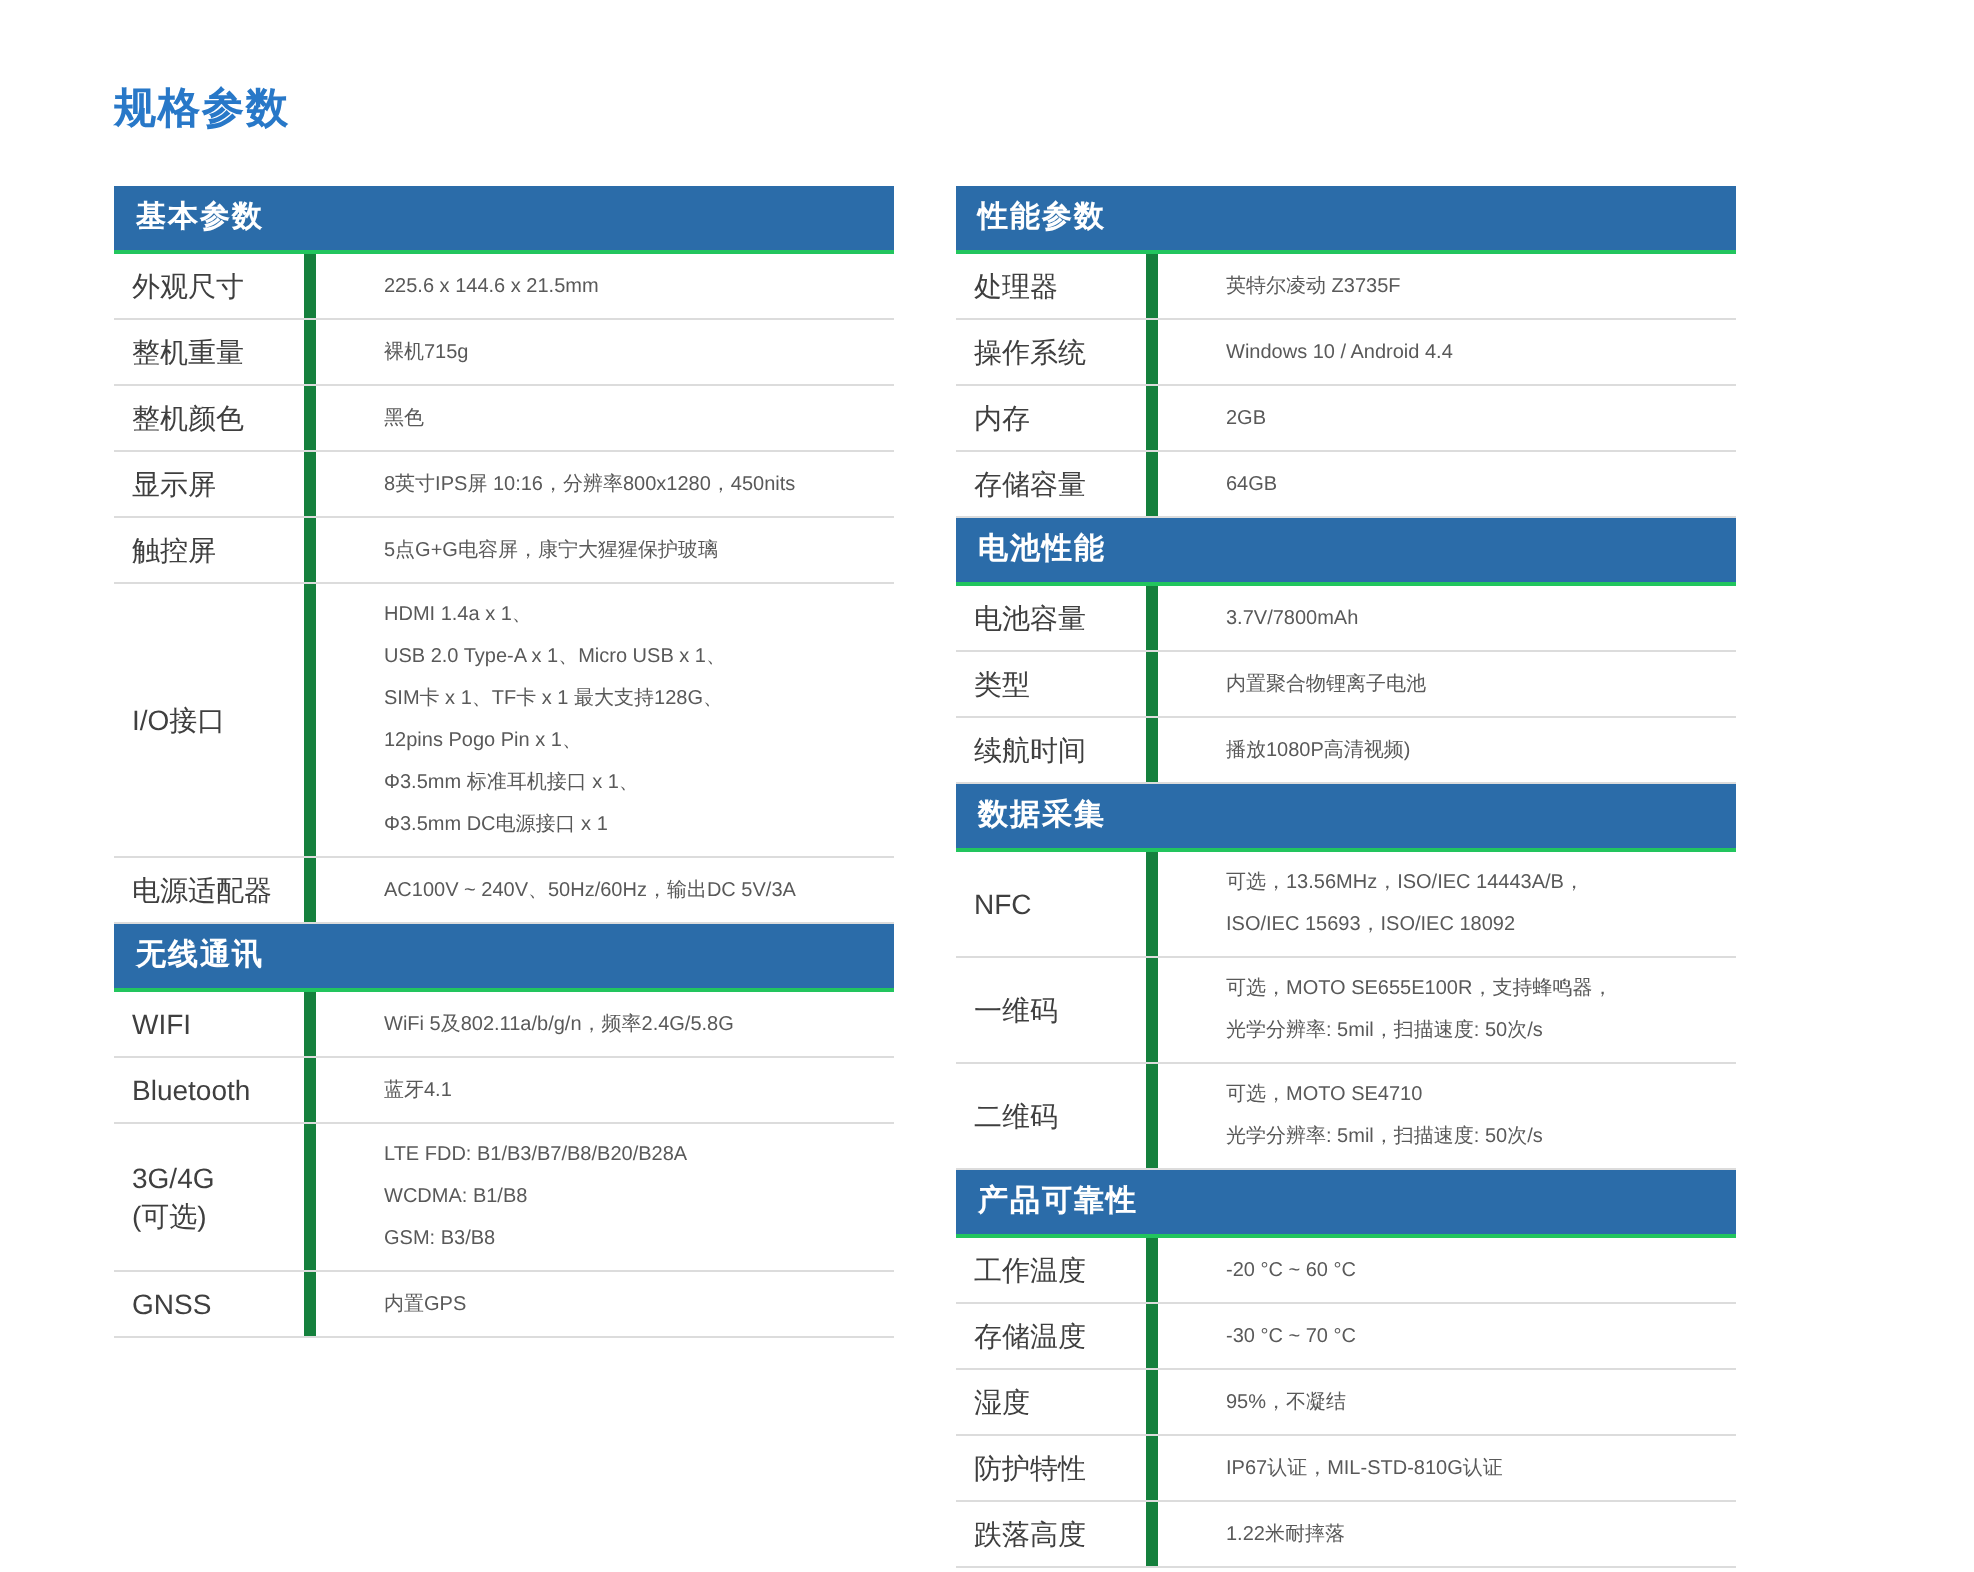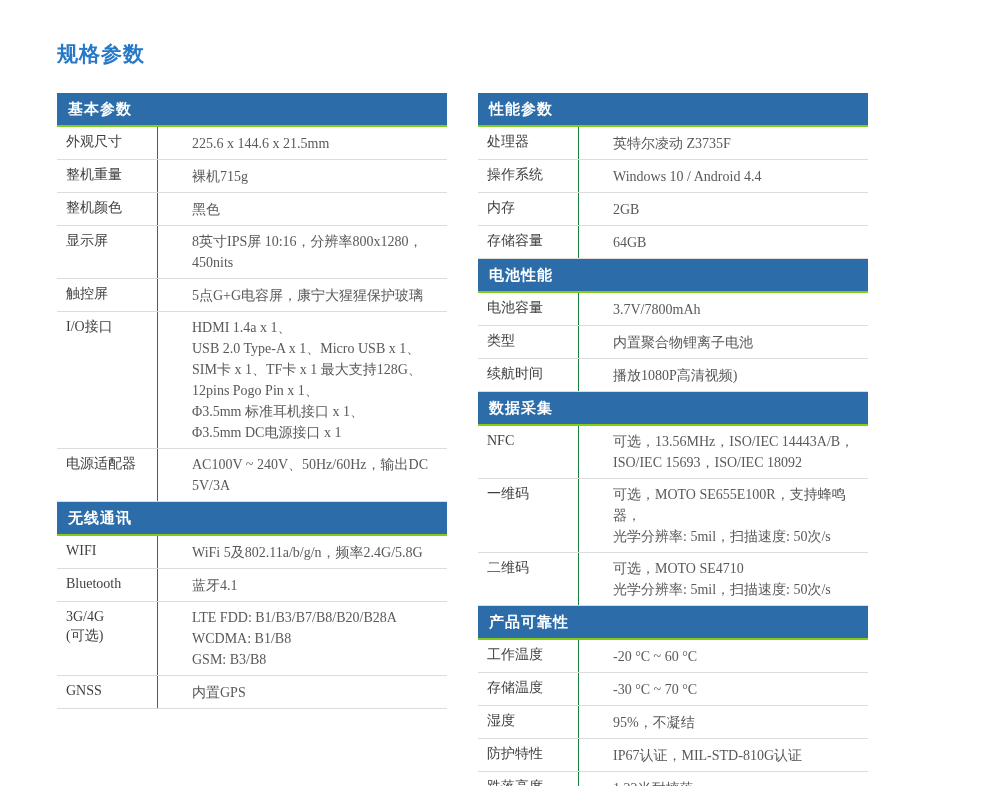--- a/index.html
+++ b/index.html
@@ -5,72 +5,71 @@
   * { margin: 0; padding: 0; box-sizing: border-box; }
   html, body { background: #ffffff; }
   body {
     font-family: "Liberation Sans", "DejaVu Sans", sans-serif;
     width: 987px; height: 786px; overflow: hidden;
   }
   .page {
     width: 868px; height: 786px;
     padding: 40px 0 0 57px;
     position: relative;
-    font-family: Liberation Serif, serif;
   }
   .page-title {
     font-size: 21px;
     font-weight: bold;
     color: #2878c8;
     letter-spacing: 1px;
     margin-bottom: 25px;
   }
   .tables {
     display: flex;
     gap: 31px;
     align-items: flex-start;
   }
   .col { width: 424px; }
   .section-header {
     background: #2b6ca9;
-    border-bottom: 2px solid #84cc16;
+    border-bottom: 2px solid #22c55e;
     color: #ffffff;
     font-size: 15px;
     font-weight: bold;
     height: 34px;
     line-height: 32px;
     padding-left: 11px;
     letter-spacing: 1px;
   }
   .spec-row {
     display: flex;
     border-bottom: 1px solid #dcdcdc;
     min-height: 33px;
     background: #ffffff;
   }
   .spec-label {
     width: 101px;
     flex-shrink: 0;
-    border-right: 1px solid #15803d;
+    border-right: 6px solid #15803d;
     display: flex;
     flex-direction: column;
-    justify-content: flex-start;
+    justify-content: center;
     padding: 5px 4px 5px 9px;
     color: #3f3f3f;
     font-size: 14px;
     line-height: 19px;
   }
   .spec-value {
     flex: 1;
     display: flex;
     flex-direction: column;
     justify-content: center;
     padding: 5px 8px 5px 34px;
     color: #595959;
-    font-size: 14px;
+    font-size: 10px;
     line-height: 21px;
   }
   .spec-label span, .spec-value span { display: block; }
 </style>
 </head>
 <body>
 
 <div class="page">
   <h1 class="page-title">规格参数</h1>
   <div class="tables">

